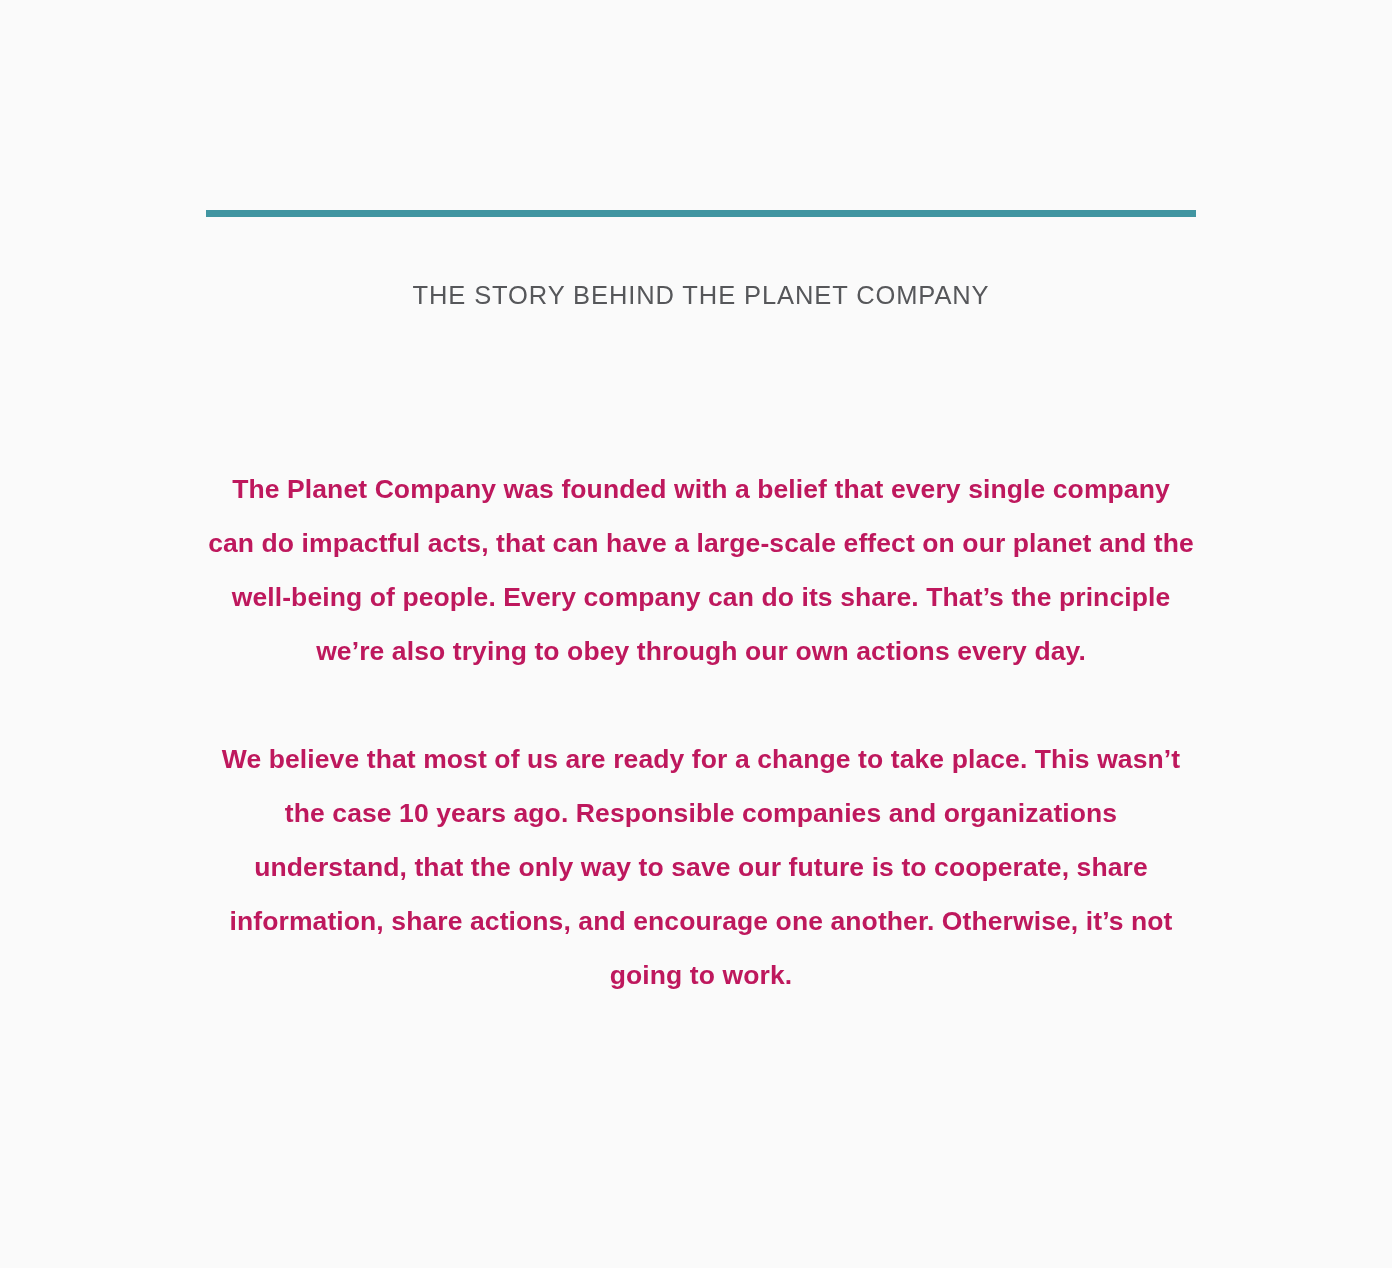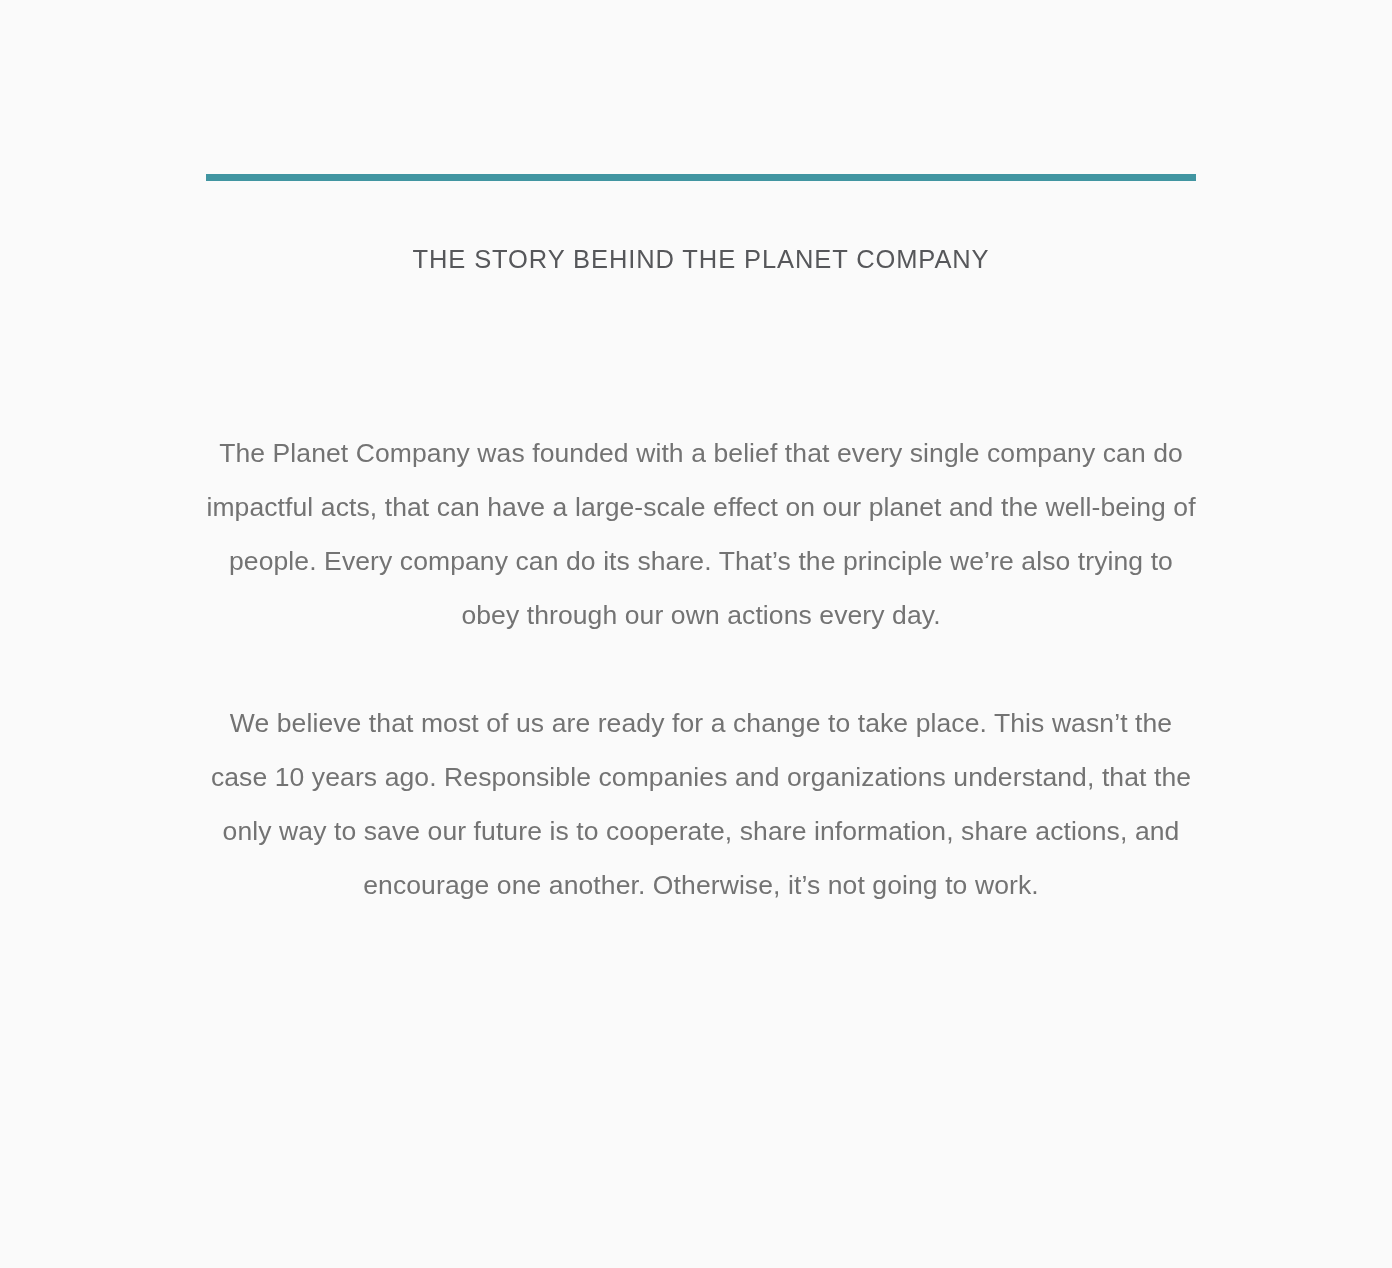--- a/index.html
+++ b/index.html
@@ -14,20 +14,21 @@
     font-family: "Liberation Sans", sans-serif;
     color: #4a4a4a;
     -webkit-font-smoothing: antialiased;
     overflow: hidden;
   }
   .page {
     position: relative;
     width: 1392px;
     height: 1163px;
     box-sizing: border-box;
+    margin-top: 36px;
   }
   .content {
     position: absolute;
     left: 206px;
     top: 0;
     width: 990px;
   }
   .rule {
     margin-top: 174px;
     width: 990px;
@@ -45,23 +46,24 @@
     line-height: 1.3;
   }
   .body-copy {
     padding-top: 150px;
     text-align: center;
   }
   .body-copy p {
     margin: 0;
     font-size: 26.5px;
     line-height: 54px;
-    color: #737373;
+    color: #be185d;
     letter-spacing: 0.1px;
     max-width: 990px;
+    font-weight: bold;
   }
   .body-copy p + p {
     margin-top: 54px;
   }
 </style>
 </head>
 <body>
 
 <div class="page">
   <div class="content">

